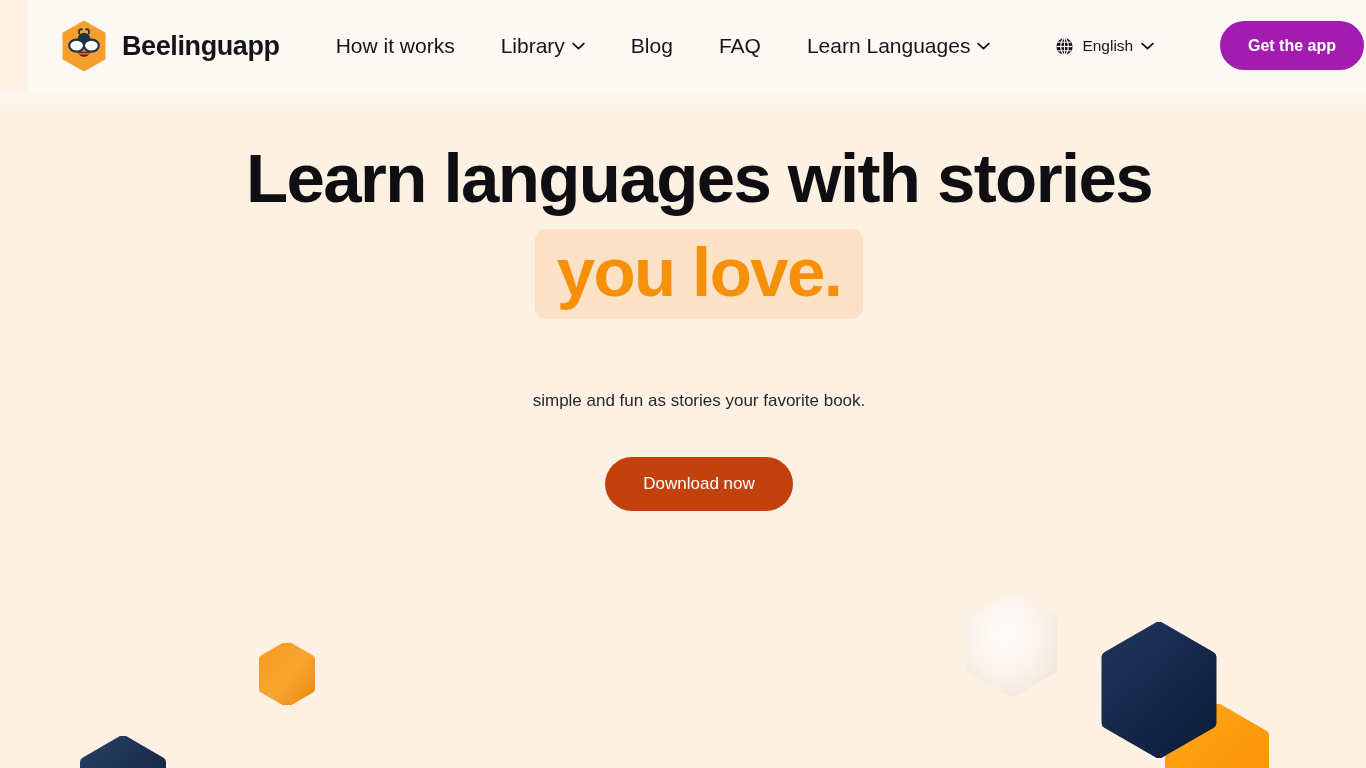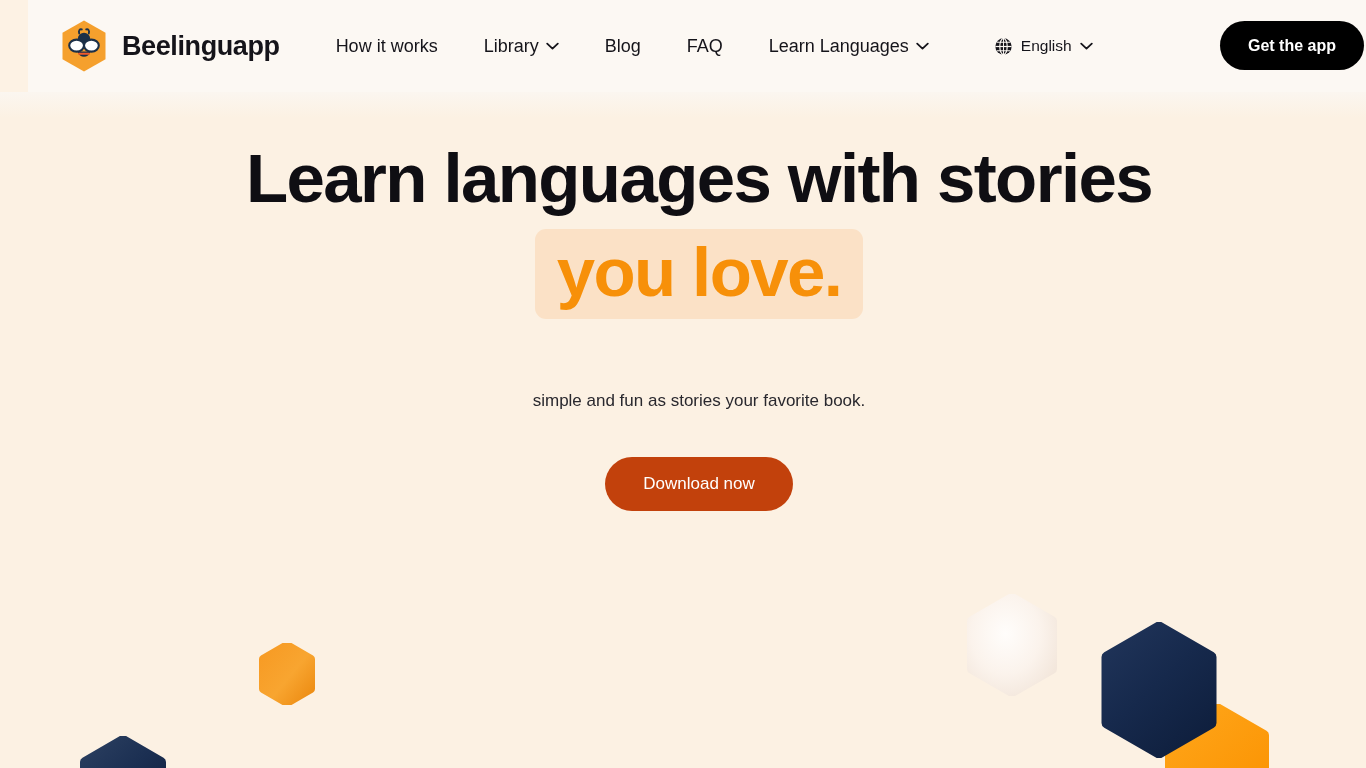--- a/index.html
+++ b/index.html
@@ -59,21 +59,21 @@
     margin-left:33px;
     gap:0;
   }
 
   .nav-item {
     display:flex;
     align-items:center;
     gap:7px;
     padding:0 23px;
     height:40px;
-    font-size:18px;
+    font-size:21px;
     color:#15141A;
     cursor:pointer;
     white-space:nowrap;
   }
 
   .chev {
     width:13px;
     height:8px;
     flex:0 0 auto;
     display:block;
@@ -94,21 +94,21 @@
   .globe { width:19px; height:19px; flex:0 0 auto; display:block; }
 
   .cta-app {
     position:absolute;
     right:30px;
     top:21px;
     height:49px;
     padding:0 28px;
     border:none;
     border-radius:26px;
-    background:#000000;
+    background:#a21caf;
     color:#FFFFFF;
     font-family:"Liberation Sans", sans-serif;
     font-size:16px;
     font-weight:bold;
     cursor:pointer;
     white-space:nowrap;
   }
 
   
   .hero {

